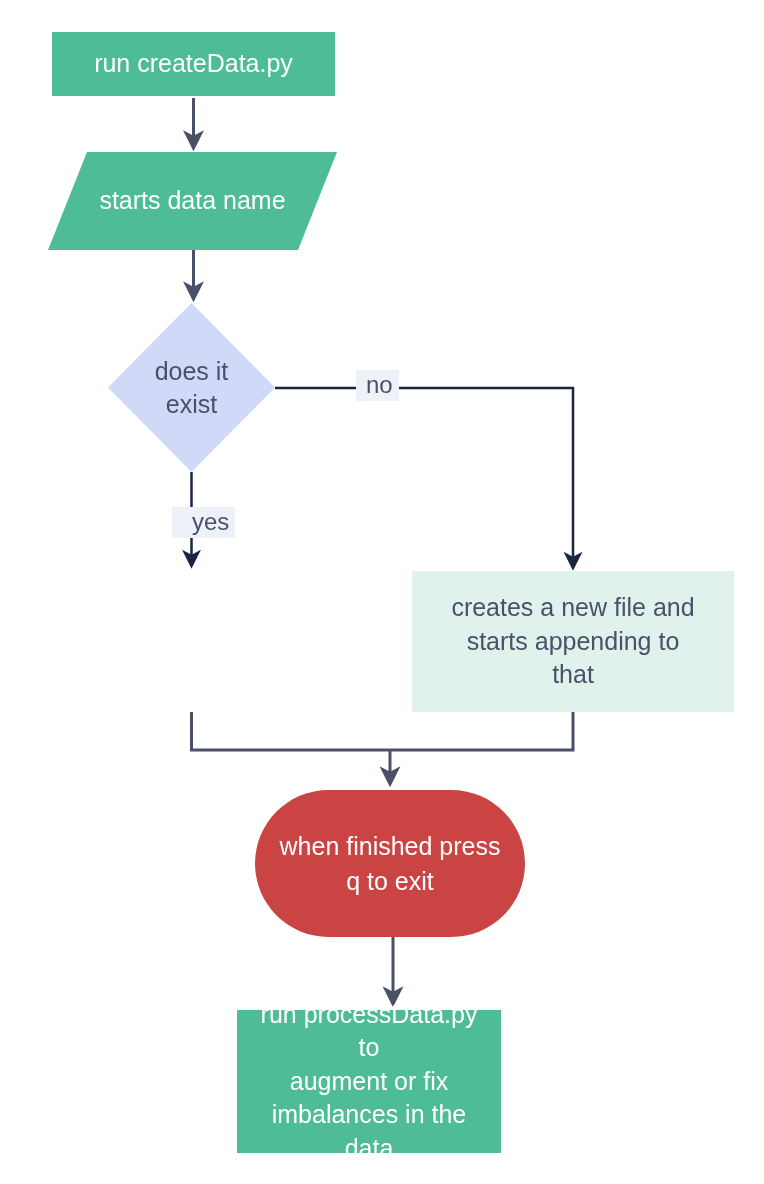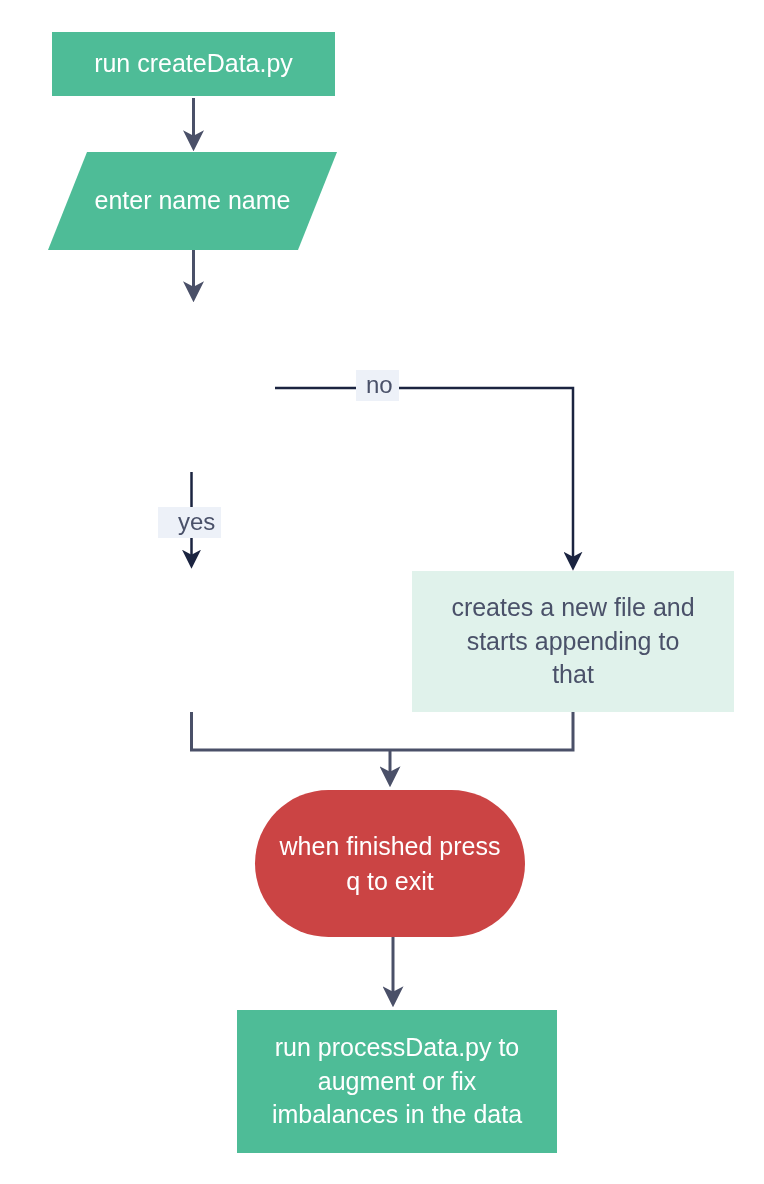--- a/index.html
+++ b/index.html
@@ -22,26 +22,26 @@
     left:48px;top:152px;width:289px;height:98px;
     clip-path:polygon(13.5% 0,100% 0,86.5% 100%,0 100%);
   }
   .n-decision{
     left:108px;top:303px;width:167px;height:169px;line-height:1.3;
     clip-path:polygon(50% 0,100% 50%,50% 100%,0 50%);
   }
   .n-load{left:30px;top:571px;width:322px;height:141px;padding:0 20px;}
   .n-create{left:412px;top:571px;width:322px;height:141px;padding:0 20px;}
   .n-finish{left:255px;top:790px;width:270px;height:147px;border-radius:74px;padding:0 12px;line-height:1.4;}
-  .n-process{left:237px;top:1010px;width:320px;height:143px;padding:0 10px;}
+  .n-process{left:237px;top:1010px;width:264px;height:143px;padding:0 10px;}
   .edge-label{
     position:absolute;background:#EDF1F8;color:#4A5169;font-size:24px;
     padding:1px 6px;line-height:1.2;
   }
-  .lbl-yes{left:158px;top:507px;padding-left:20px;}
+  .lbl-yes{left:172px;top:507px;padding-left:20px;}
   .lbl-no{left:356px;top:370px;padding-left:10px;}
 </style>
 </head>
 <body>
 
 <div class="canvas">
 
   <svg class="connectors" width="764" height="1184" viewBox="0 0 764 1184" xmlns="http://www.w3.org/2000/svg">
     <defs>
       <marker id="mSlate" viewBox="0 0 10 10" refX="7" refY="5" markerWidth="7" markerHeight="7" orient="auto">
@@ -62,22 +62,24 @@
 
     <path d="M191.5 712 L191.5 750 L573 750 L573 712" stroke="#4A5068" stroke-width="3" fill="none"></path>
 
     <path d="M390 750 L390 781" stroke="#4A5068" stroke-width="3" fill="none" marker-end="url(#mSlate)"></path>
 
     <path d="M393 937 L393 1001" stroke="#4A5068" stroke-width="3" fill="none" marker-end="url(#mSlate)"></path>
   </svg>
 
   <div class="node fill-green n-start">run createData.py</div>
 
-  <div class="node fill-green n-input">enter name name</div>
+  <div class="node fill-green n-input">starts data name</div>
 
+  <div class="node fill-lavender n-decision">does it
+exist</div>
 
   <div class="edge-label lbl-yes">yes</div>
 
   <div class="edge-label lbl-no">no</div>
 
 
   <div class="node fill-red n-finish">when finished press
 q to exit</div>
 
   <div class="node fill-mint n-create">creates a new file and

